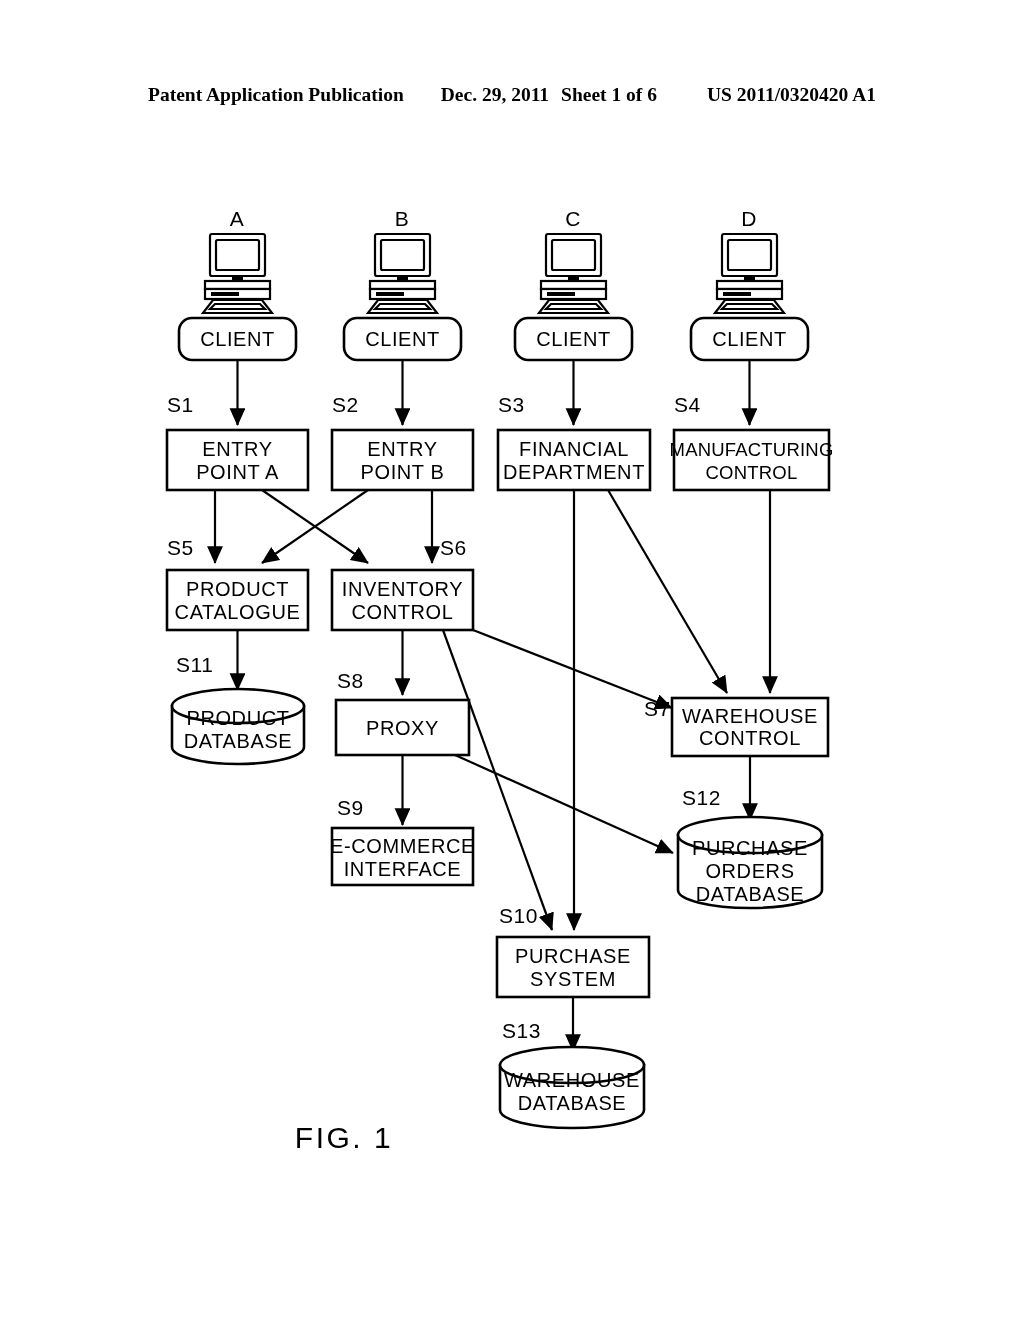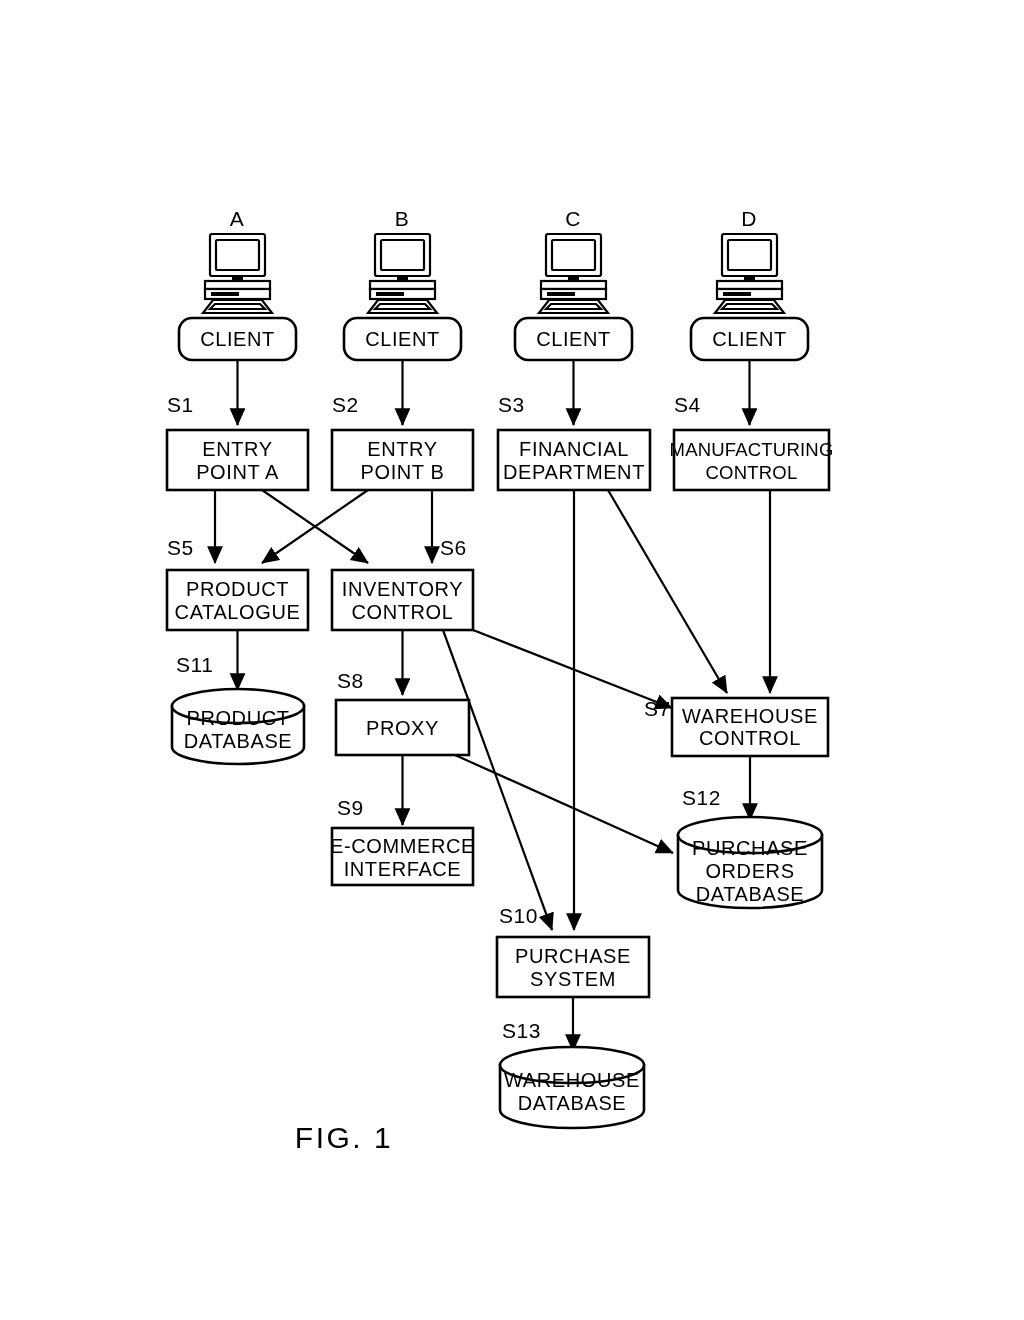--- a/index.html
+++ b/index.html
@@ -102,20 +102,26 @@
   .pc-fill {
     fill: #000000;
     stroke: none;
   }
 </style>
 </head>
 <body>
 
 <div id="page">
 
+  <div id="header">
+    <span class="h-pub">Patent Application Publication</span>
+    <span class="h-date">Dec. 29, 2011</span>
+    <span class="h-sheet">Sheet 1 of 6</span>
+    <span class="h-num">US 2011/0320420 A1</span>
+  </div>
 
   <svg id="diagram" viewBox="0 0 1024 1320">
     <defs>
       <marker id="arrow" markerWidth="9" markerHeight="9" refX="7.6" refY="3.6" orient="auto" markerUnits="strokeWidth">
         <path d="M0,0 L8,3.6 L0,7.2 Z" fill="#000000"></path>
       </marker>
     </defs>
 
     <text class="toplabel" x="237" y="226">A</text>
     <text class="toplabel" x="402" y="226">B</text>

